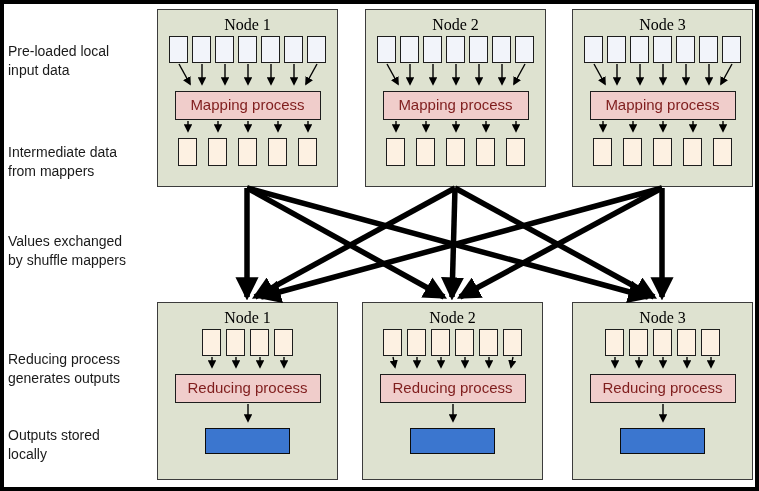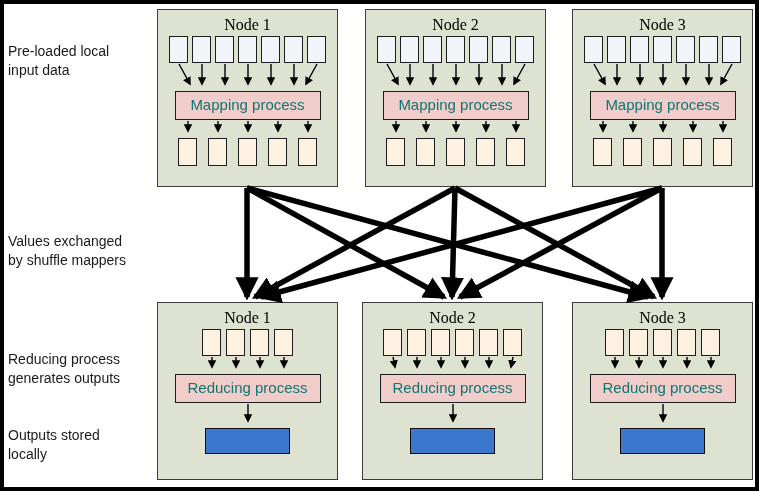--- a/index.html
+++ b/index.html
@@ -22,21 +22,21 @@
   .box-row.gap-mids{gap:11px;}
   .box-row.gap-binputs{gap:5px;}
   .mini-box{width:19px;height:27px;box-sizing:border-box;border:1.4px solid #1d1d1d;}
   .mini-box.input{background:#f2f4fa;}
   .mini-box.mid{background:#fdf1e2;height:28px;}
   .mini-box.binput{background:#fdf1e2;}
   .band{display:block;margin:0 auto;}
   .process-box{
     width:146px;height:29px;margin:0 auto;box-sizing:border-box;
     background:#f0cdcb;border:1.4px solid #1d1d1d;
-    text-align:center;font-size:15px;line-height:26px;color:#0f766e;
+    text-align:center;font-size:15px;line-height:26px;color:#7f1d1d;
   }
   .output-box{
     width:85px;height:26px;margin:0 auto;box-sizing:border-box;
     background:#3b76cf;border:1.5px solid #0c0c0c;
   }
   #shuffle-layer{position:absolute;left:0;top:0;z-index:3;pointer-events:none;}
   #svg-defs{position:absolute;width:0;height:0;}
 </style>
 </head>
 <body>
@@ -49,20 +49,22 @@
         <path d="M0,0 L10,5 L0,10 z" fill="#000"></path>
       </marker>
       <marker id="ah-big" viewBox="0 0 10 10" refX="8.5" refY="5" markerWidth="4.2" markerHeight="4.2" orient="auto-start-reverse">
         <path d="M0,0 L10,5 L0,10 z" fill="#000"></path>
       </marker>
     </defs>
   </svg>
 
   <div class="side-label" style="top:38px">Pre-loaded local
 input data</div>
+  <div class="side-label" style="top:139px">Intermediate data
+from mappers</div>
   <div class="side-label" style="top:228px">Values exchanged
 by shuffle mappers</div>
   <div class="side-label" style="top:346px">Reducing process
 generates outputs</div>
   <div class="side-label" style="top:422px">Outputs stored
 locally</div>
 
   <div class="node" style="left:153px;top:5px">
     <div class="node-title">Node 1</div>
     <div class="box-row gap-inputs">

